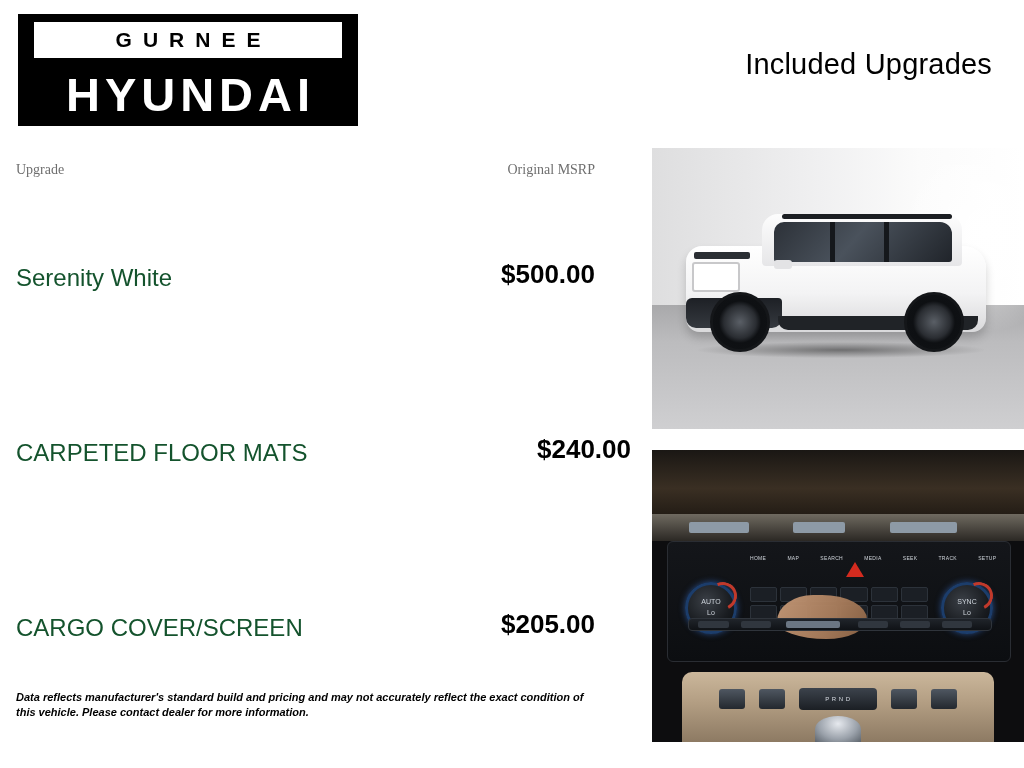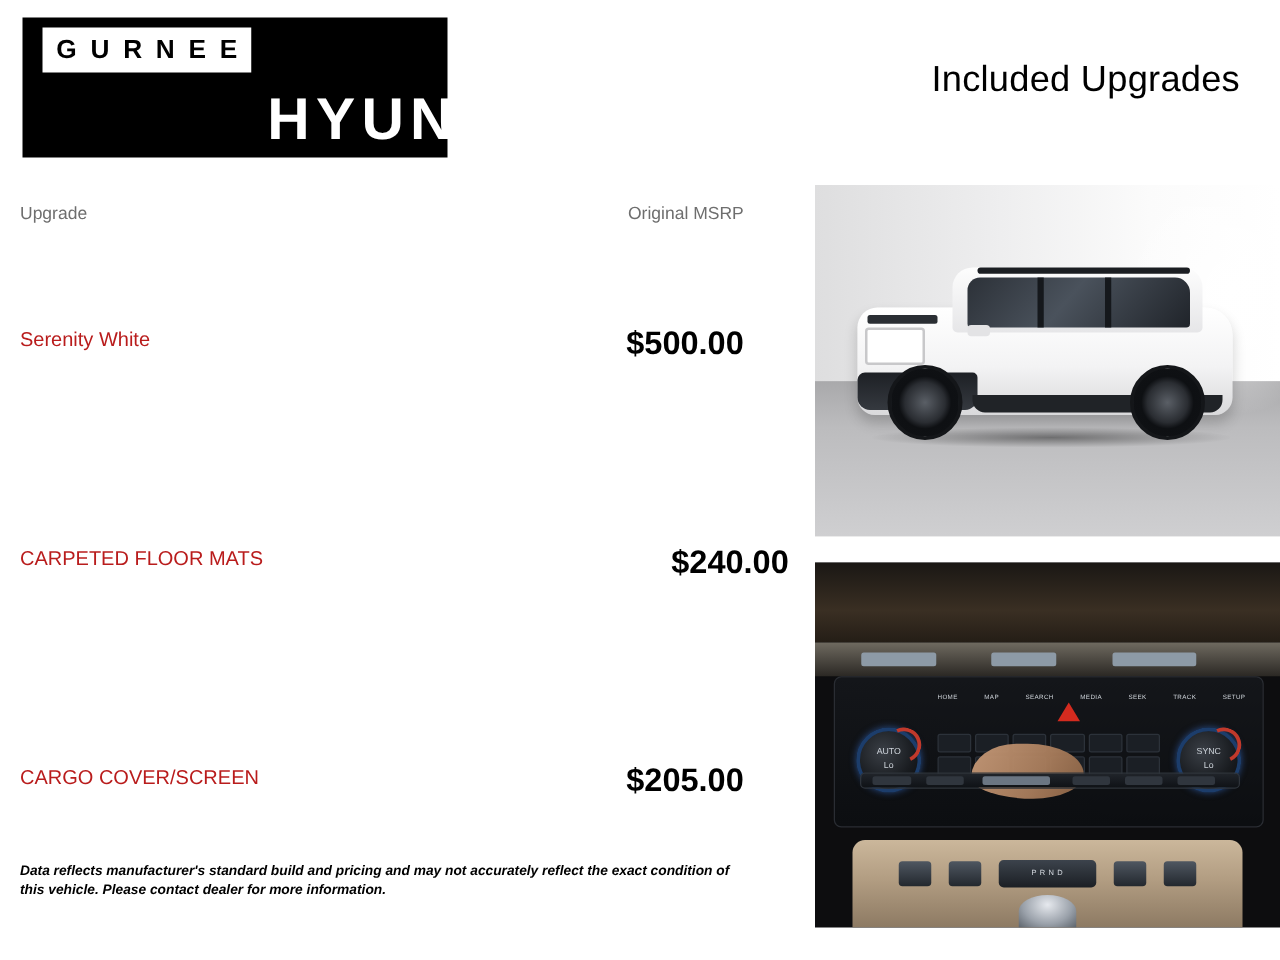--- a/index.html
+++ b/index.html
@@ -20,21 +20,21 @@
   .logo {
     position: absolute;
     left: 18px;
     top: 14px;
     width: 340px;
     height: 112px;
     background: #000000;
     box-sizing: border-box;
     padding: 6px 8px 8px 8px;
     display: flex;
-    flex-direction: row;
+    flex-direction: column;
     justify-content: space-between;
   }
   .logo-top {
     background: #ffffff;
     height: 36px;
     display: flex;
     align-items: center;
     justify-content: center;
     margin: 2px 8px 0 8px;
   }
@@ -78,36 +78,37 @@
     left: 0;
     top: 148px;
     width: 612px;
     height: 600px;
   }
   .col-head {
     position: absolute;
     top: 14px;
     font-size: 14px;
     color: #6e6e6e;
+    font-family: Liberation Serif, serif;
   }
   .col-head.left { left: 16px; }
   .col-head.right { right: 17px; }
 
   .row {
     position: absolute;
     left: 0;
     width: 612px;
     height: 28px;
   }
   .row .name {
     position: absolute;
     left: 16px;
     top: 0;
-    font-size: 16px;
-    color: #b91c1c;
+    font-size: 24px;
+    color: #14532d;
     white-space: nowrap;
   }
   .row .price {
     position: absolute;
     right: 17px;
     top: -5px;
     font-size: 26px;
     font-weight: bold;
     color: #000000;
     white-space: nowrap;

